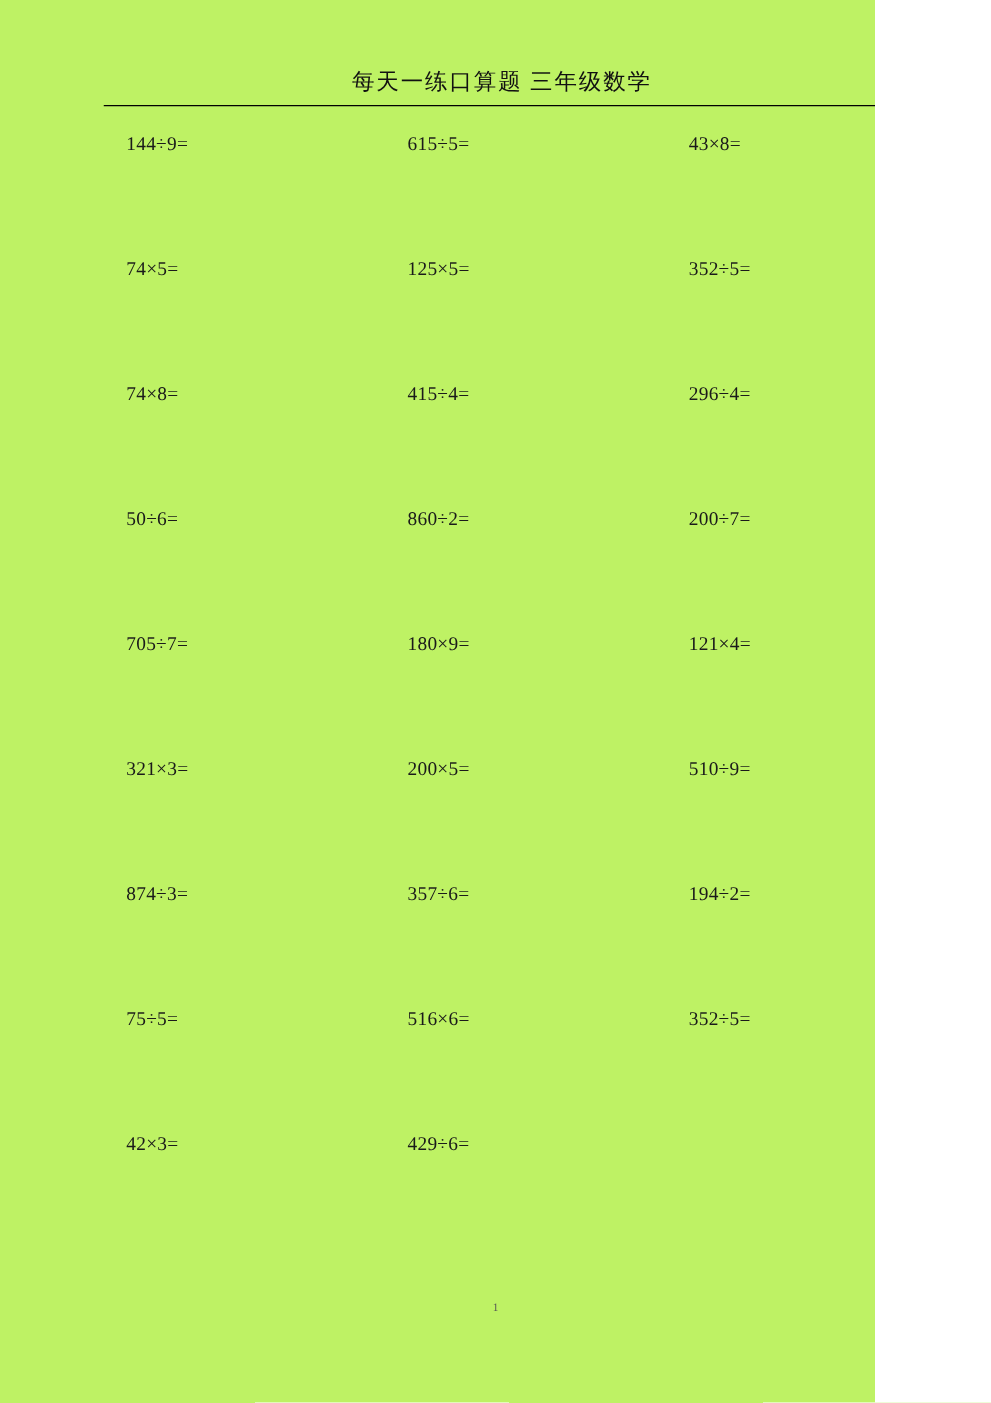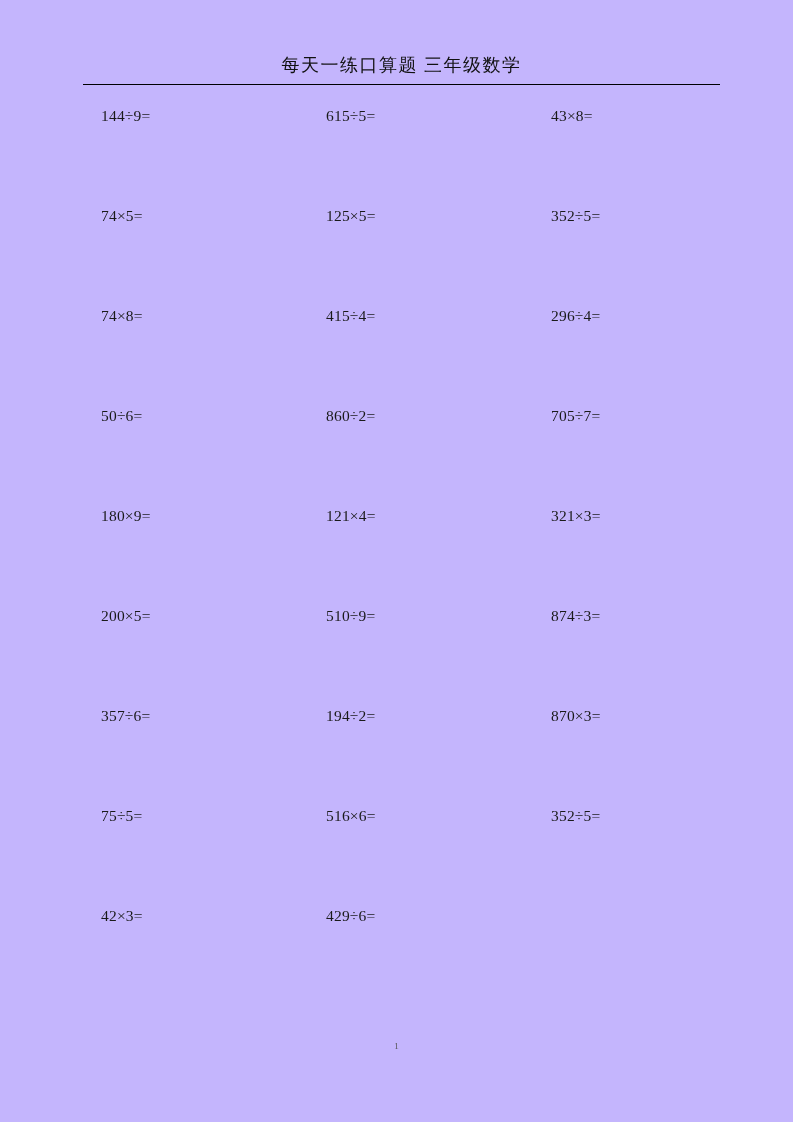--- a/index.html
+++ b/index.html
@@ -3,23 +3,23 @@
 <meta charset="utf-8">
 <style>
   html, body {
     margin: 0;
     padding: 0;
     background: #ffffff;
   }
 
   .page {
     position: relative;
-    width: 793px;
+    width: 700px;
     height: 1122px;
-    background: #c4b5fd;
+    background: #bef264;
     overflow: hidden;
     font-family: "Liberation Serif", "DejaVu Serif", serif;
     color: #1a1a1a;
     text-decoration: underline;
   }
 
   
   .worksheet-header {
     position: absolute;
     left: 83px;
@@ -110,30 +110,30 @@
       <div class="problem-cell col-2">615÷5=</div>
       <div class="problem-cell col-3">43×8=</div>
       <div class="problem-cell col-2">74×5=</div>
       <div class="problem-cell col-3">125×5=</div>
       <div class="problem-cell col-1">352÷5=</div>
       <div class="problem-cell col-2">74×8=</div>
       <div class="problem-cell col-3">415÷4=</div>
       <div class="problem-cell col-1">296÷4=</div>
       <div class="problem-cell col-2">50÷6=</div>
       <div class="problem-cell col-1">860÷2=</div>
+      <div class="problem-cell col-2">200÷7=</div>
       <div class="problem-cell col-3">705÷7=</div>
       <div class="problem-cell col-1">180×9=</div>
       <div class="problem-cell col-2">121×4=</div>
       <div class="problem-cell col-3">321×3=</div>
       <div class="problem-cell col-1">200×5=</div>
       <div class="problem-cell col-2">510÷9=</div>
       <div class="problem-cell col-3">874÷3=</div>
       <div class="problem-cell col-1">357÷6=</div>
       <div class="problem-cell col-2">194÷2=</div>
-      <div class="problem-cell col-3">870×3=</div>
       <div class="problem-cell col-1">75÷5=</div>
       <div class="problem-cell col-2">516×6=</div>
       <div class="problem-cell col-3">352÷5=</div>
       <div class="problem-cell col-1">42×3=</div>
       <div class="problem-cell col-3">429÷6=</div>
     </div>
 
   <div class="page-footer">
     <div class="page-number">1</div>
   </div>

